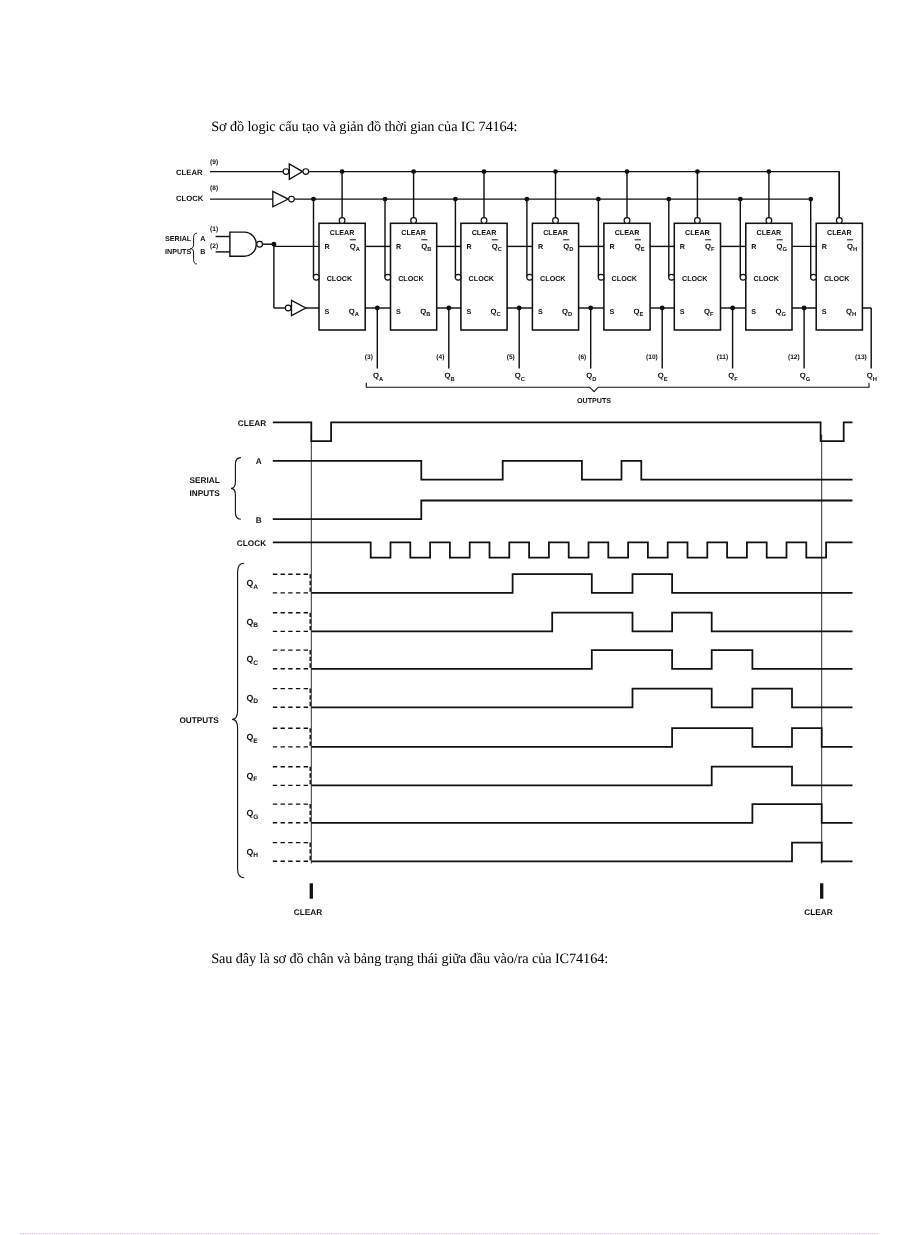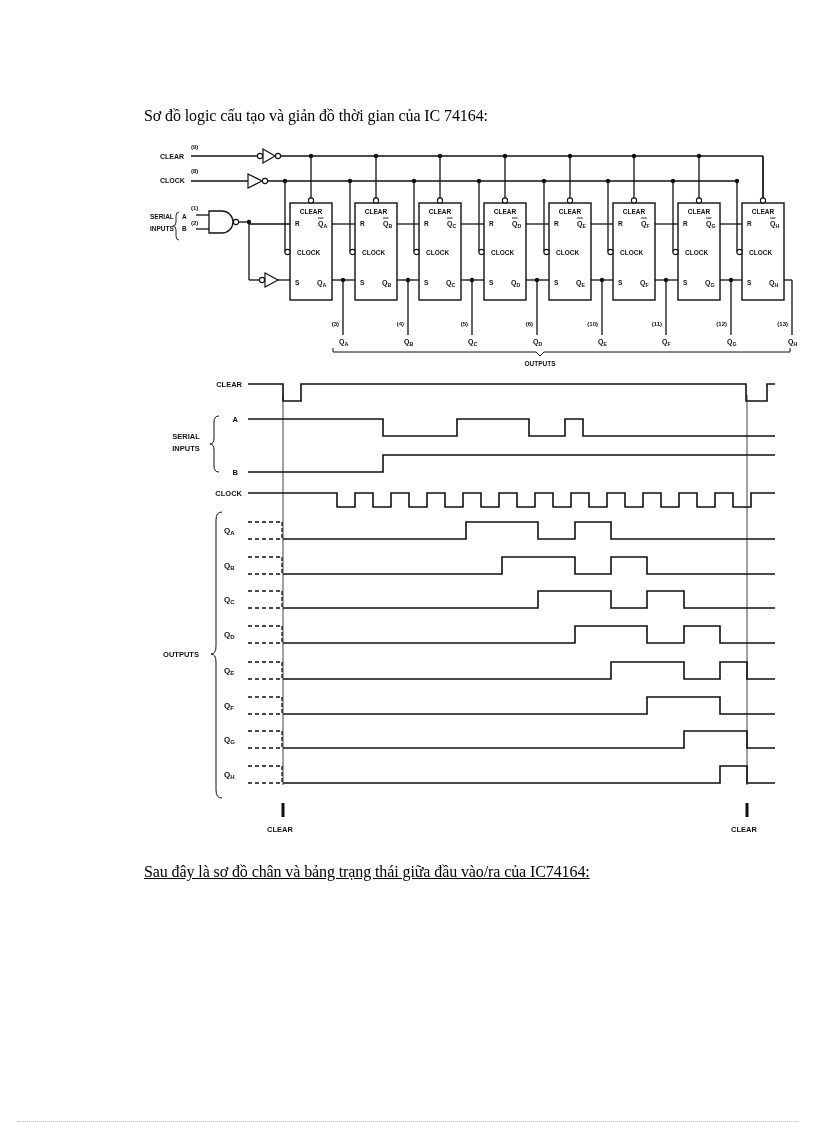--- a/index.html
+++ b/index.html
@@ -1,19 +1,19 @@
 <!DOCTYPE html>
 <html><head>
 <meta charset="utf-8">
 <style>
   html, body { margin: 0; padding: 0; background: #ffffff; }
   body { width: 816px; height: 1123px; position: relative; overflow: hidden; font-family: "Liberation Serif", serif; color: #000; }
-  .para { position: absolute; font-family: "Liberation Serif", serif; font-size: 16px; white-space: nowrap; letter-spacing: -0.1px; }
+  .para { position: absolute; font-family: "Liberation Serif", serif; font-size: 13px; white-space: nowrap; letter-spacing: -0.1px; margin-left: 48px; }
   #heading1 { left: 144px; top: 107px; }
-  #heading2 { left: 144px; top: 863px; text-decoration: underline; }
+  #heading2 { left: 144px; top: 863px; }
   svg { position: absolute; left: 0; top: 0; }
   .lbl { font-family: "Liberation Sans", sans-serif; font-weight: bold; fill: #111; }
   .footer-line { position: absolute; left: 18px; right: 18px; top: 1121px; border-top: 1px dotted #e4b8e4; height: 0; }
 </style>
 </head>
 <body>
 
 <div id="heading1" class="para">Sơ đồ logic cấu tạo và giản đồ thời gian của IC 74164:</div>
 
 <svg id="logic" width="816" height="380" viewBox="0 0 816 380">

